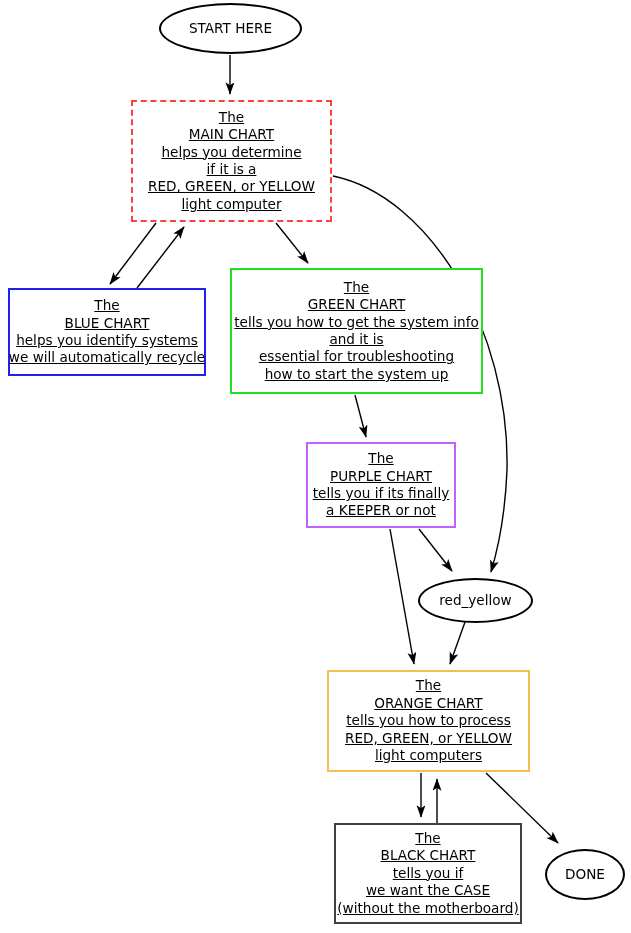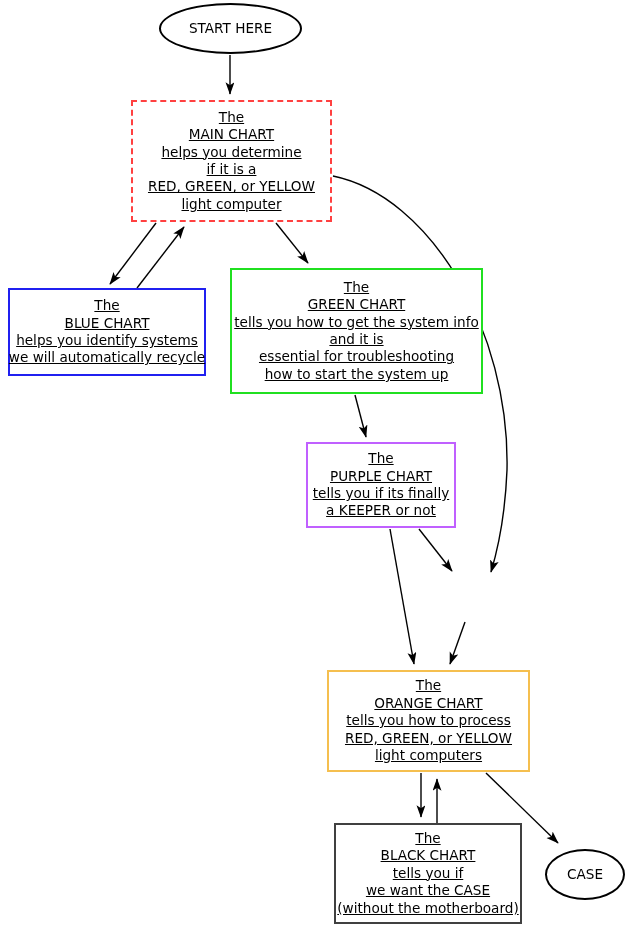--- a/index.html
+++ b/index.html
@@ -123,34 +123,37 @@
 how to start the system up</span>
   </div>
 
   <div class="node node-box fs14" style="left:306px; top:442px; width:150px; height:86px; border-color:#C060FF;">
     <span class="node-label">The
 PURPLE CHART
 tells you if its finally
 a KEEPER or not</span>
   </div>
 
+  <div class="node node-ellipse fs14" style="left:418px; top:578px; width:115px; height:45px;">
+    <span class="node-label">red_yellow</span>
+  </div>
 
   <div class="node node-box fs14" style="left:327px; top:670px; width:203px; height:102px; border-color:#F5BF4F;">
     <span class="node-label">The
 ORANGE CHART
 tells you how to process
 RED, GREEN, or YELLOW
 light computers</span>
   </div>
 
   <div class="node node-box fs14" style="left:334px; top:823px; width:188px; height:101px; border-color:#404040;">
     <span class="node-label">The
 BLACK CHART
 tells you if
 we want the CASE
 (without the motherboard)</span>
   </div>
 
   <div class="node node-ellipse fs14" style="left:545px; top:849px; width:80px; height:51px;">
-    <span class="node-label">CASE</span>
+    <span class="node-label">DONE</span>
   </div>
 
 </div>
 
 </body></html>

